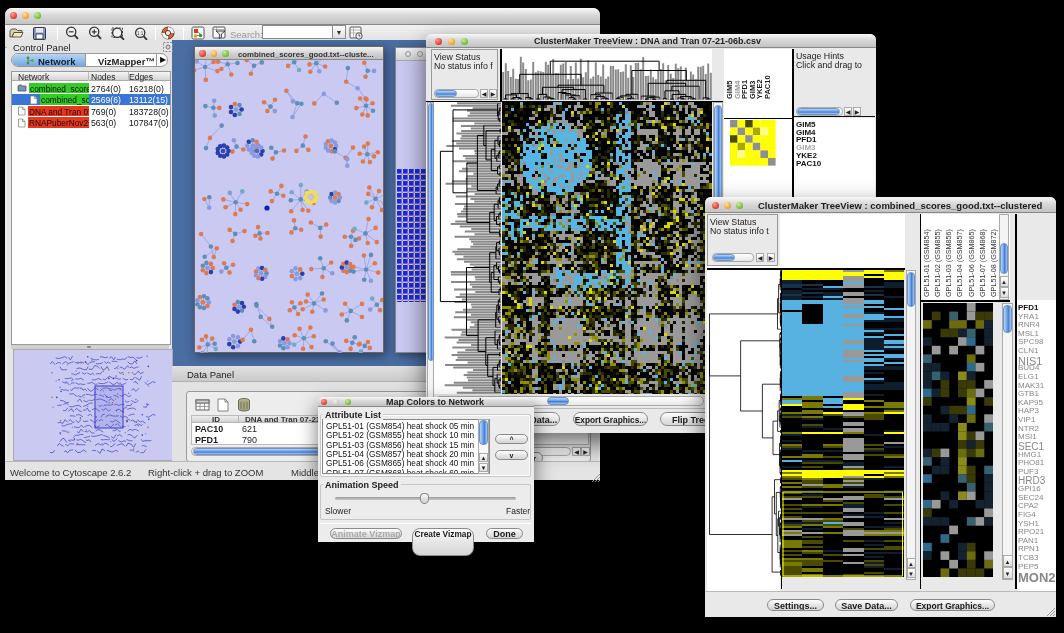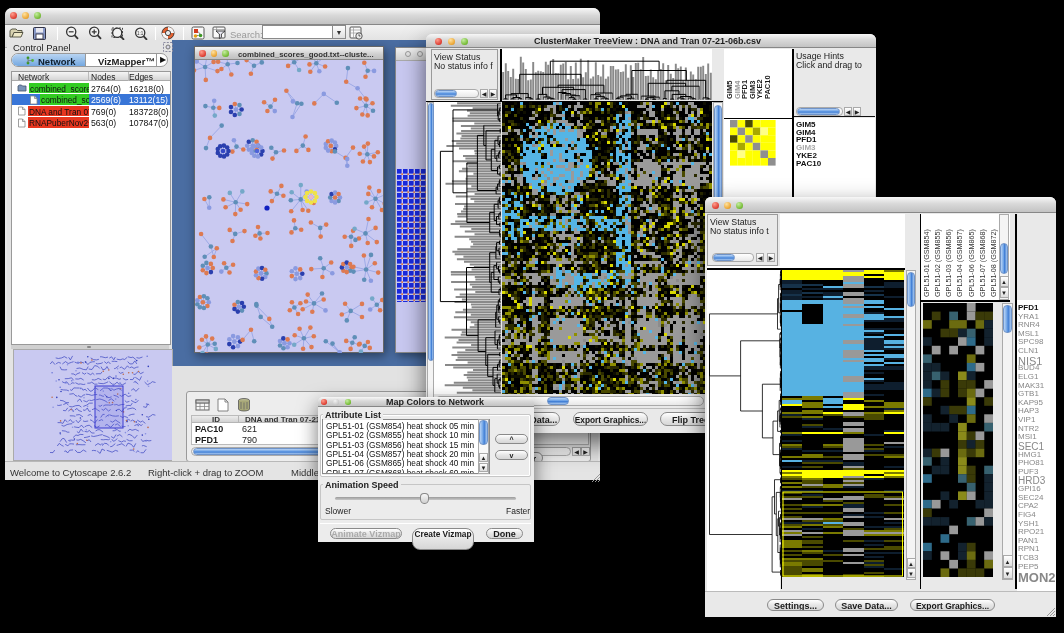--- a/index.html
+++ b/index.html
@@ -659,20 +659,23 @@
           <circle cx="64.0" cy="12.4" r="0.8" fill="#6a76d8"></circle>
           <circle cx="95.8" cy="38.7" r="0.8" fill="#6a76d8"></circle>
           <circle cx="94.8" cy="64.9" r="0.8" fill="#8890e0"></circle>
           <circle cx="122.7" cy="10.6" r="0.8" fill="#3340bb"></circle>
           <circle cx="133.2" cy="6.2" r="0.8" fill="#6a76d8"></circle>
           <rect x="81" y="36" width="28" height="42" fill="rgba(90,90,220,0.18)" stroke="#3a3ad0" stroke-width="1"></rect>
         </svg>
       </div>
     </div>
     <div class="abs" style="left:167px;top:358px;width:426px;height:103px;background:#e2e2e2">
+      <div class="abs" style="left:0;top:0;width:426px;height:16px;background:linear-gradient(#e0e0e0,#cacaca);border-bottom:1px solid #b0b0b0">
+        <div class="txt" style="left:15px;top:3px;font-size:9.5px">Data Panel</div>
+      </div>
       <div class="pane" style="left:14px;top:25px;width:405px;height:71px;border-radius:3px;background:#ededed">
         <svg style="position:absolute;left:8px;top:6px" width="16" height="14" viewBox="0 0 16 14">
           <rect x="1" y="2" width="13" height="10" fill="#f8f8f8" stroke="#666"></rect>
           <path d="M1 5h13M1 8.5h13M5 2v10M9.5 2v10" stroke="#888" stroke-width="0.8"></path>
           <rect x="1" y="2" width="13" height="3" fill="#d0d0d0" stroke="#666"></rect>
         </svg>
         <svg style="position:absolute;left:28px;top:6px" width="16" height="14" viewBox="0 0 16 14">
           <path d="M3 1h7l3 3v9H3z" fill="#fff" stroke="#777" stroke-width="0.9"></path>
           <path d="M10 1v3h3" fill="none" stroke="#777" stroke-width="0.9"></path>
         </svg>
@@ -853,28 +856,29 @@
     <div class="btn" style="left:177px;top:37px;width:33px;height:10px;font-size:7px;line-height:10px">^</div>
     <div class="btn" style="left:177px;top:53px;width:33px;height:10px;font-size:7px;line-height:10px">v</div>
     <div class="txt" style="left:5px;top:83px;font-size:9px;font-weight:bold;color:#222;background:#ececec;padding:0 2px;z-index:3">Animation Speed</div>
     <div class="abs" style="left:2px;top:87px;width:211px;height:36px;border:1px solid #c6c6c6;border-radius:2px"></div>
     <div class="abs" style="left:17px;top:100px;width:181px;height:3px;background:linear-gradient(#9a9a9a,#c8c8c8);border-radius:2px"></div>
     <div class="abs" style="left:102px;top:96px;width:9px;height:11px;background:linear-gradient(#f8f8f8,#cfcfcf);border:1px solid #888;border-radius:4px 4px 45% 45%"></div>
     <div class="txt" style="left:7px;top:109px;font-size:8.5px">Slower</div>
     <div class="txt" style="left:188px;top:109px;font-size:8.5px">Faster</div>
     <div class="abs" style="left:2px;top:126px;width:211px;height:1px;background:#c2c2c2;border-bottom:1px solid #fff"></div>
     <div class="btn" style="left:12px;top:131px;width:72px;height:11px;font-size:9px;line-height:11px;color:#aaa">Animate Vizmap</div>
-    <div class="btn" style="left:94px;top:131px;width:62px;height:22px;font-size:8.3px;line-height:11px">Create Vizmap</div>
+    <div class="btn" style="left:94px;top:131px;width:62px;height:28px;font-size:8.3px;line-height:11px">Create Vizmap</div>
     <div class="btn" style="left:168px;top:131px;width:37px;height:11px;font-size:9px;line-height:11px">Done</div>
   </div>
 <div class="win" style="left:705px;top:197px;width:351px;height:420px;border-radius:6px 6px 0 0;box-shadow:0 10px 25px rgba(0,0,0,0.6)">
     <div class="tbar" style="height:16px;border-radius:6px 6px 0 0"></div>
     <div class="tl r" style="left:7px;top:4.5px"></div>
     <div class="tl y" style="left:19px;top:4.5px"></div>
     <div class="tl g" style="left:31px;top:4.5px"></div>
+    <div class="ttext" style="left:53px;top:2.5px;font-size:9.5px">ClusterMaker TreeView : combined_scores_good.txt--clustered</div>
     <div class="pane" style="left:2px;top:17px;width:71px;height:52px">
       <div class="txt" style="left:2px;top:2px;font-size:8.8px">View Status</div>
       <div class="txt" style="left:2px;top:11px;font-size:8.8px">No status info t</div>
       <div class="sbtrack" style="left:4px;top:38px;width:42px;height:9px;border-radius:4px"></div>
       <div class="hthumb" style="left:5px;top:39px;width:22px;height:7px"></div>
       <div class="arr" style="left:48px;top:38px;width:8px;height:9px;font-size:6px;line-height:9px">◀</div>
       <div class="arr" style="left:59px;top:38px;width:8px;height:9px;font-size:6px;line-height:9px">▶</div>
     </div>
     <div class="abs" style="left:2px;top:69px;width:73px;height:325px;background:#fff"></div>
     <div class="abs" style="left:75px;top:17px;width:125px;height:54px;background:#fff"></div>

